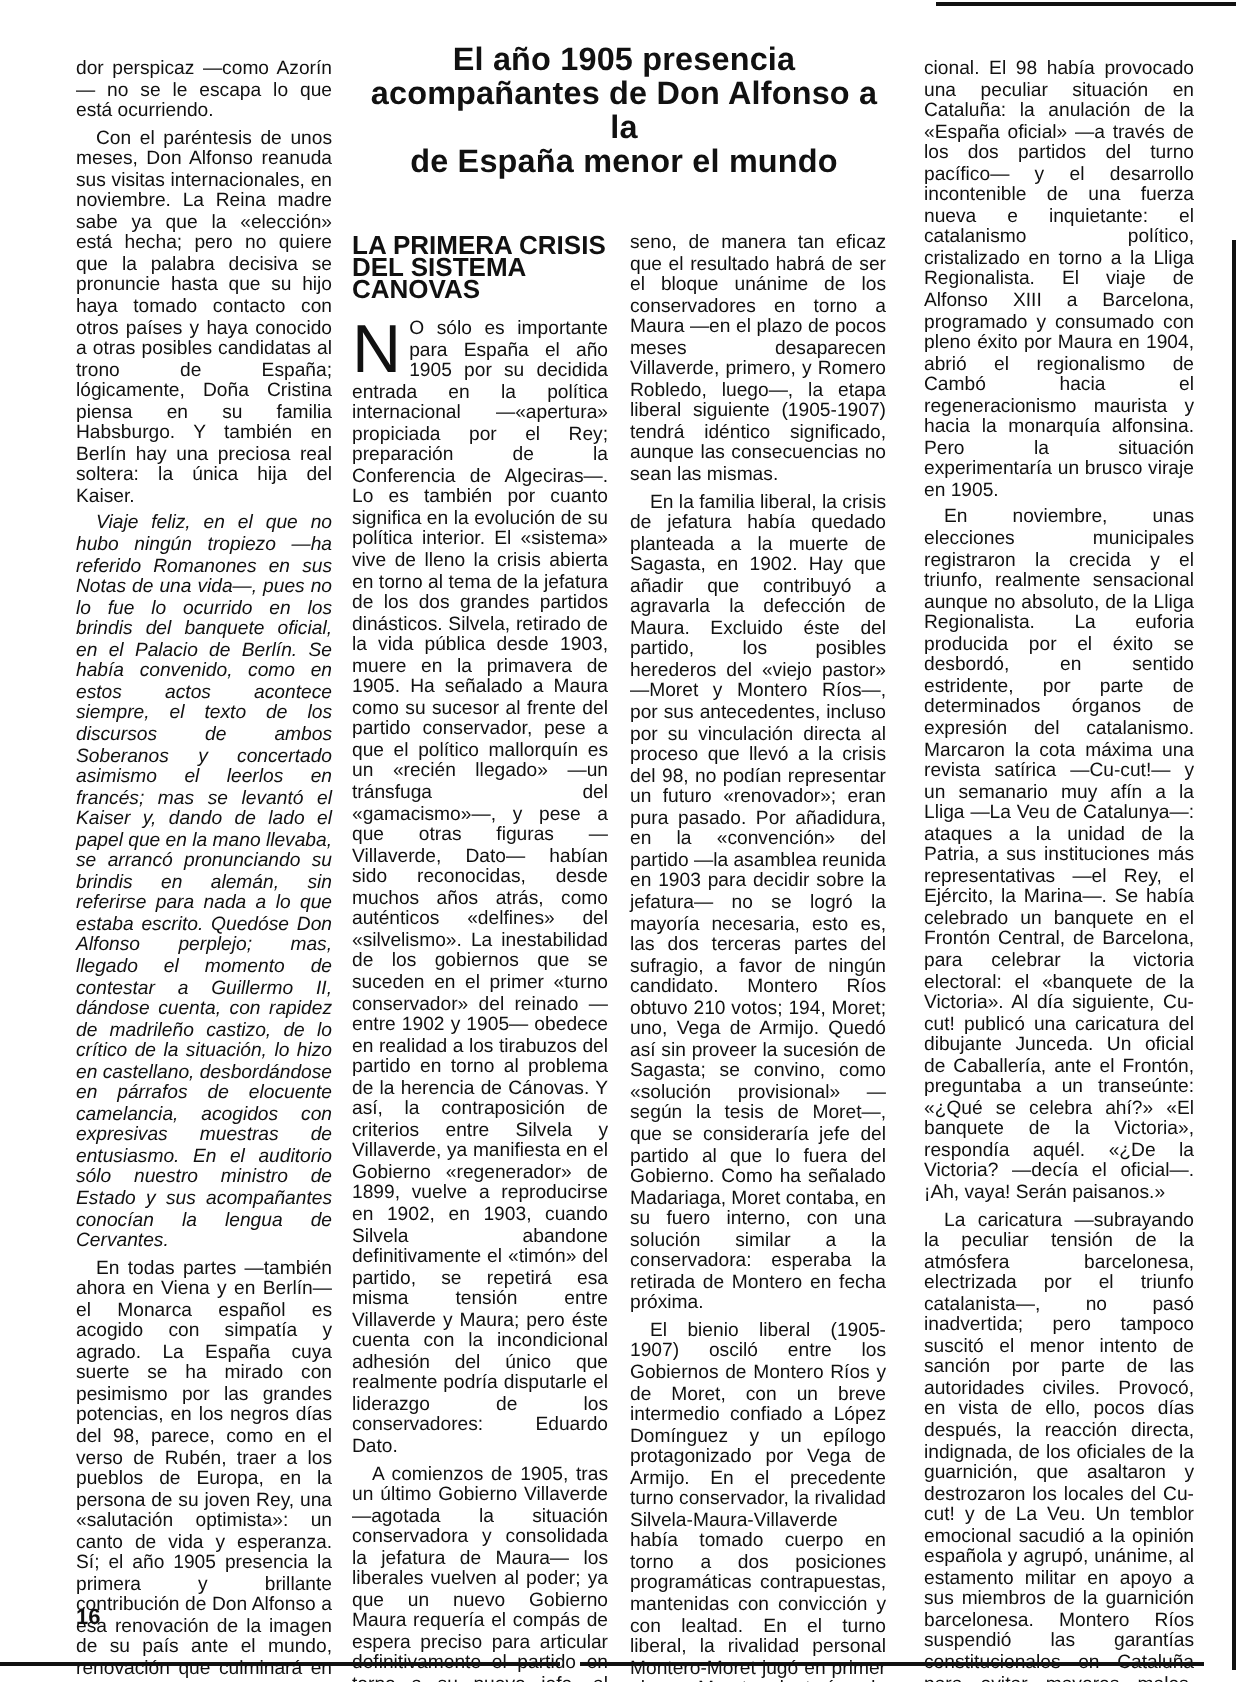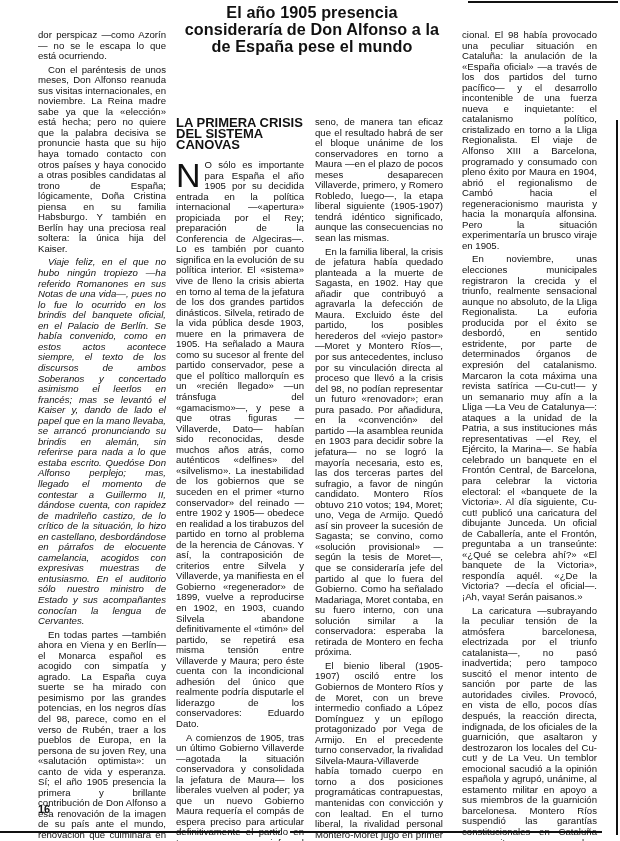--- a/index.html
+++ b/index.html
@@ -1,19 +1,19 @@
 <!DOCTYPE html>
 <html><head>
 <meta charset="utf-8">
 <style>
   html, body { margin: 0; padding: 0; background: #ffffff; }
   body { width: 620px; height: 841px; position: relative; overflow: hidden; font-family: "Liberation Sans", sans-serif; color: #111; }
   .topline { position: absolute; top: 1px; height: 2px; background: #111; }
   .bottomline { position: absolute; bottom: 8px; height: 2px; background: #111; }
-  .headline { position: absolute; left: 178px; top: 4px; width: 268px; text-align: center; font-weight: bold; font-size: 16.2px; line-height: 17px; letter-spacing: 0.1px; }
+  .headline { position: absolute; left: 178px; top: 22px; width: 268px; text-align: center; font-weight: bold; font-size: 16.2px; line-height: 17px; letter-spacing: 0.1px; }
   .col { position: absolute; font-size: 9.6px; line-height: 10.55px; text-align: justify; hyphens: manual; }
   .col p { margin: 0; text-indent: 10px; }
   .col p.noindent { text-indent: 0; }
   .col p + p { margin-top: 3px; }
   #col1 { left: 38px; top: 30px; width: 128px; }
   #col2 { left: 176px; top: 117px; width: 128px; }
   #col3 { left: 315px; top: 117px; width: 128px; }
   #col4 { left: 462px; top: 30px; width: 135px; }
   .subhead { font-weight: bold; font-size: 13px; line-height: 11px; margin-bottom: 10px; text-align: left; }
   .dropcap { float: left; font-size: 34px; line-height: 28px; font-weight: normal; margin: 1px 4px 0 0; font-family: "Liberation Sans", sans-serif; }
@@ -23,22 +23,22 @@
 </style>
 </head>
 <body>
 
 <div class="topline" style="left:468px;width:70px;"></div>
 <div class="topline" style="left:538px;width:80px;"></div>
 <div class="rightbar"></div>
 
 <div class="headline">
   <div>El año 1905 presencia</div>
-  <div>consideraría de Don Alfonso a la</div>
-  <div>de España pese el mundo</div>
+  <div>acompañantes de Don Alfonso a la</div>
+  <div>de España menor el mundo</div>
 </div>
 
 <div class="col" id="col1">
   <p class="noindent">dor perspicaz —como Azorín— no se le escapa lo que está ocurriendo.</p>
   <p>Con el paréntesis de unos meses, Don Alfonso reanuda sus visitas internacionales, en noviembre. La Reina madre sabe ya que la «elección» está hecha; pero no quiere que la palabra decisiva se pronuncie hasta que su hijo haya tomado contacto con otros países y haya conocido a otras posibles candidatas al trono de España; lógicamente, Doña Cristina piensa en su familia Habsburgo. Y también en Berlín hay una preciosa real soltera: la única hija del Kaiser.</p>
   <p style="font-style: italic;">Viaje feliz, en el que no hubo ningún tropiezo —ha referido Romanones en sus Notas de una vida—, pues no lo fue lo ocurrido en los brindis del banquete oficial, en el Palacio de Berlín. Se había convenido, como en estos actos acontece siempre, el texto de los discursos de ambos Soberanos y concertado asimismo el leerlos en francés; mas se levantó el Kaiser y, dando de lado el papel que en la mano llevaba, se arrancó pronunciando su brindis en alemán, sin referirse para nada a lo que estaba escrito. Quedóse Don Alfonso perplejo; mas, llegado el momento de contestar a Guillermo II, dándose cuenta, con rapidez de madrileño castizo, de lo crítico de la situación, lo hizo en castellano, desbordándose en párrafos de elocuente camelancia, acogidos con expresivas muestras de entusiasmo. En el auditorio sólo nuestro ministro de Estado y sus acompañantes conocían la lengua de Cervantes.</p>
   <p>En todas partes —también ahora en Viena y en Berlín— el Monarca español es acogido con simpatía y agrado. La España cuya suerte se ha mirado con pesimismo por las grandes potencias, en los negros días del 98, parece, como en el verso de Rubén, traer a los pueblos de Europa, en la persona de su joven Rey, una «salutación optimista»: un canto de vida y esperanza. Sí; el año 1905 presencia la primera y brillante contribución de Don Alfonso a esa renovación de la imagen de su país ante el mundo, renovación que culminará en los días de la Gran Guerra, y que plásticamente fijará Sorolla en el corazón de Nueva York, a través de su maravillosa serie de paneles para la «Hispanic Society». El saldo de esa activa presencia española en los foros internacionales, se registra a finales de año, con la preparación de la Conferencia de Algeciras, que fijará, al año siguiente, el «espaldarazo» de las grandes potencias a la prevista acción hispano-francesa en el Norte de África.</p>
 </div>
 
 <div class="col" id="col2">

